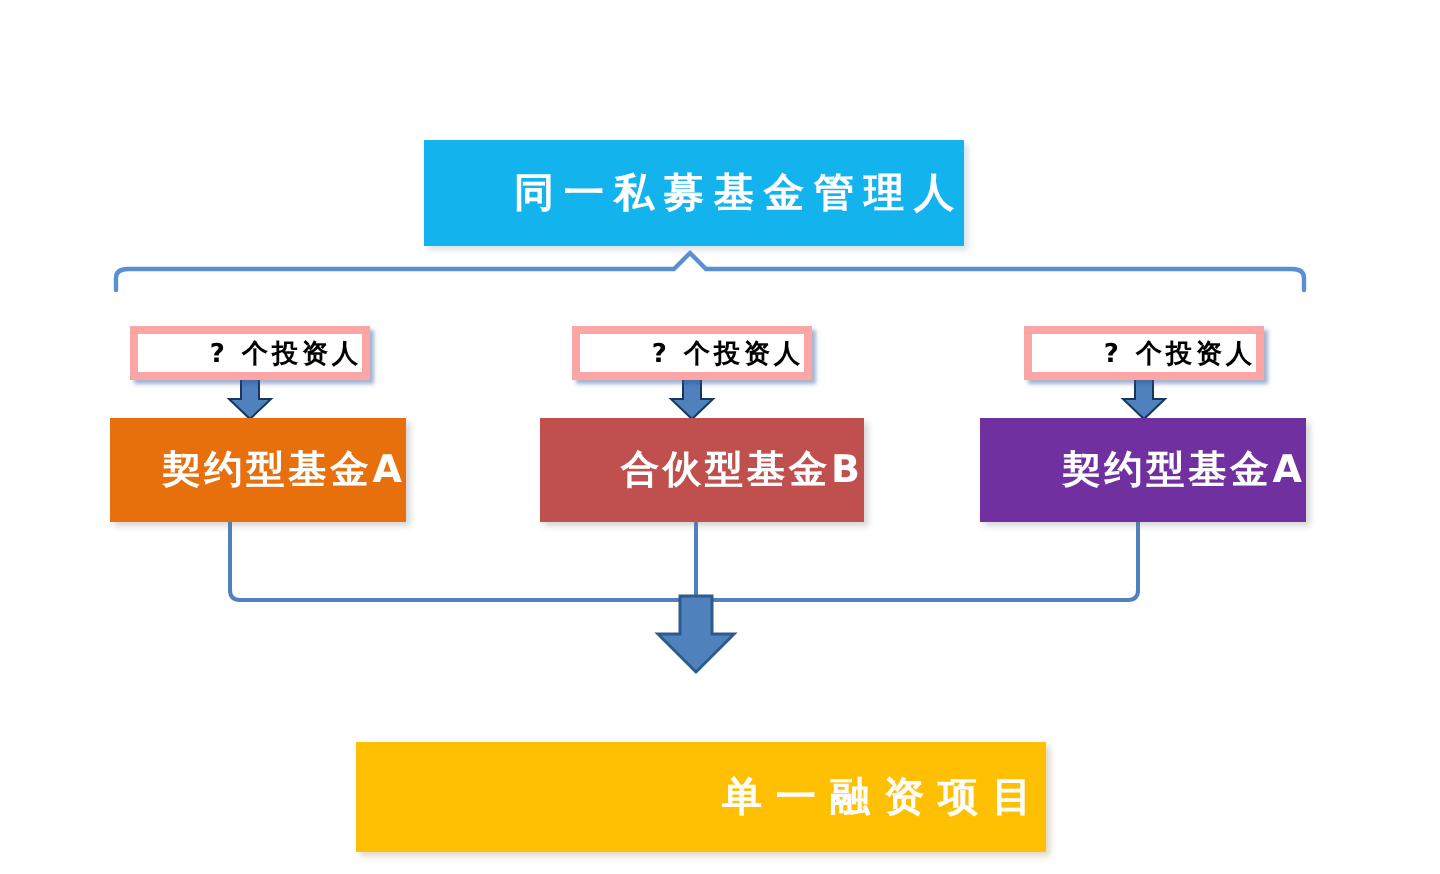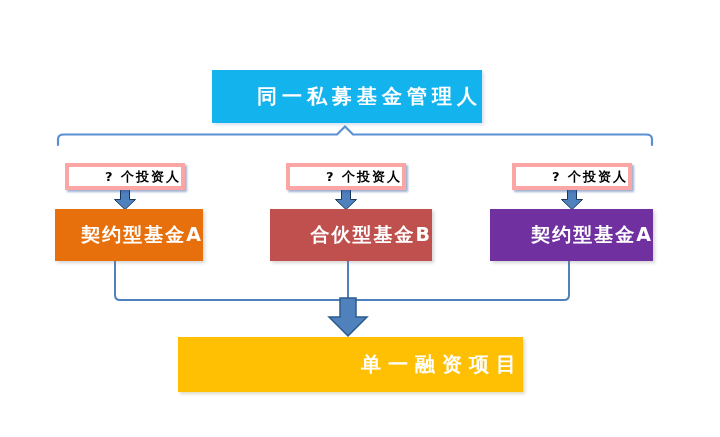--- a/index.html
+++ b/index.html
@@ -58,17 +58,17 @@
   <div class="box fund-box fund1" style="background-color: rgb(231, 112, 13);">
     <span>契约型基金A</span>
   </div>
   <div class="box fund-box fund2" style="background-color: rgb(192, 80, 77);">
     <span>合伙型基金B</span>
   </div>
   <div class="box fund-box fund3" style="background-color: rgb(112, 48, 160);">
     <span>契约型基金A</span>
   </div>
 
-  <div class="box target-box" style="background-color: rgb(255, 192, 4);">
+  <div class="box target-box" style="background-color: rgb(255, 192, 4); margin-top: 34px;">
     <span>单一融资项目</span>
   </div>
 
 </div>
 
 </body></html>

